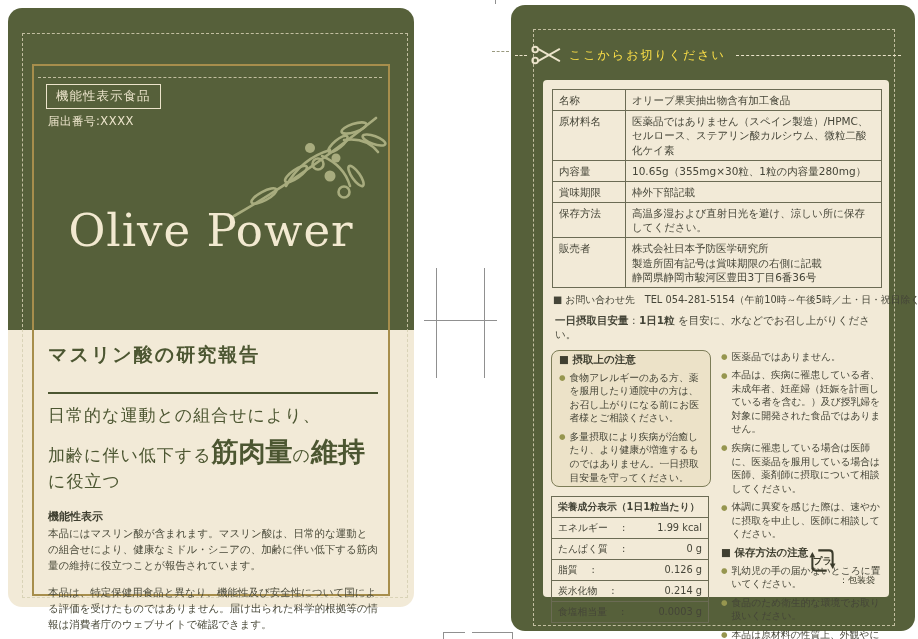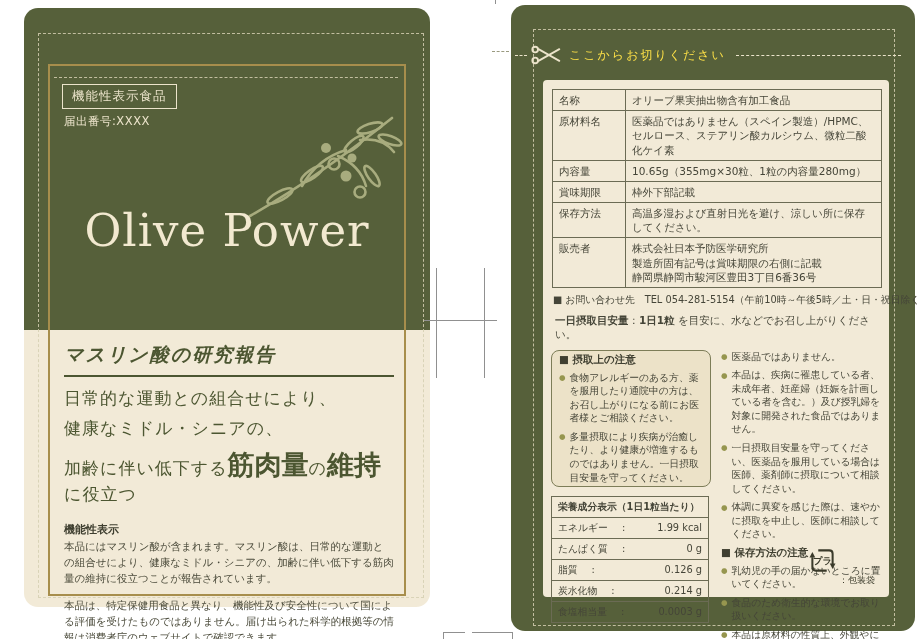--- a/index.html
+++ b/index.html
@@ -1,35 +1,35 @@
 <!DOCTYPE html>
 <html><head>
 <meta charset="utf-8">
 <style>
   html,body{margin:0;padding:0;background:#ffffff;}
   body{font-family:"DejaVu Sans","Liberation Sans",sans-serif;}
   .stage{position:relative;width:918px;height:639px;background:#ffffff;overflow:hidden;}
 
   
-  .front{position:absolute;left:24px;top:8px;width:406px;height:599px;border-radius:14px;
+  .front{position:absolute;left:8px;top:8px;width:406px;height:599px;border-radius:14px;
          background:linear-gradient(#56603a 0,#56603a 322px,#f2ead7 322px);}
   .front .outer-dash{position:absolute;left:14px;right:6px;top:25px;bottom:9px;
          border:1px dashed rgba(213,207,178,.85);pointer-events:none;}
   .front .gold-frame{position:absolute;left:24px;top:56px;width:354px;height:528px;
          border:2.5px solid #a78e4c;}
   .front .inner-dash-top{position:absolute;left:30px;top:69px;width:344px;border-top:1px dashed rgba(213,207,178,.85);}
   .badge{position:absolute;left:38px;top:76px;border:1.5px solid #ece4cb;color:#ece4cb;
          font-size:12.5px;padding:3px 9px;letter-spacing:1px;}
   .notif{position:absolute;left:40px;top:106px;color:#ece4cb;font-size:11.5px;letter-spacing:.5px;}
   .branch{position:absolute;left:218px;top:92px;}
   .brand{position:absolute;left:0;top:196px;width:100%;text-align:center;color:#f2e9d0;
          font-family:"DejaVu Serif","Liberation Serif",serif;font-size:45px;letter-spacing:1px;}
   .front-copy{position:absolute;left:40px;top:334px;width:330px;color:#4c5631;}
   .research-title{font-family:"DejaVu Serif","Liberation Serif",serif;font-weight:bold;font-size:19px;
-         letter-spacing:2px;padding-bottom:7px;border-bottom:2px solid #4c5631;margin:0 0 10px 0;font-style:italic;}
+         letter-spacing:2px;padding-bottom:24px;border-bottom:2px solid #4c5631;margin:0 0 10px 0;}
   .catch-line{font-family:"DejaVu Serif","Liberation Serif",serif;font-size:17px;letter-spacing:1px;margin:7px 0;}
   .catch-big{font-size:27px;font-weight:bold;letter-spacing:0;}
   .func-label{font-size:11px;font-weight:bold;color:#3f3f30;margin:16px 0 2px 0;}
   .front-para{font-size:10.5px;color:#4a4a3a;line-height:1.5;margin:0 0 12px 0;}
 
   
   .mark{position:absolute;background:#909090;}
   .mark-v{width:1px;}
   .mark-h{height:1px;}
 
@@ -101,21 +101,20 @@
         <circle cx="84" cy="48" r="5"></circle>
         <circle cx="110" cy="58" r="4.5"></circle>
       </g>
     </svg>
 
     <div class="brand">Olive Power</div>
 
     <div class="front-copy">
       <div class="research-title">マスリン酸の研究報告</div>
       <div class="catch-line">日常的な運動との組合せにより、</div>
-      <div class="catch-line">健康なミドル・シニアの、</div>
       <div class="catch-line"><span>加齢に伴い低下する</span><span class="catch-big">筋肉量</span><span>の</span><span class="catch-big">維持</span><span>に役立つ</span></div>
       <div class="func-label">機能性表示</div>
       <p class="front-para">本品にはマスリン酸が含まれます。マスリン酸は、日常的な運動との組合せにより、健康なミドル・シニアの、加齢に伴い低下する筋肉量の維持に役立つことが報告されています。</p>
       <p class="front-para">本品は、特定保健用食品と異なり、機能性及び安全性について国による評価を受けたものではありません。届け出られた科学的根拠等の情報は消費者庁のウェブサイトで確認できます。</p>
 
     </div>
   </div>
 
   <div class="mark mark-v" style="left:436px;top:268px;height:110px;"></div>
   <div class="mark mark-v" style="left:484px;top:268px;height:110px;"></div>
@@ -255,21 +254,21 @@
           <div class="blt">
               <span class="dot">●</span>
               <span>医薬品ではありません。</span>
             </div>
           <div class="blt">
               <span class="dot">●</span>
               <span>本品は、疾病に罹患している者、未成年者、妊産婦（妊娠を計画している者を含む。）及び授乳婦を対象に開発された食品ではありません。</span>
             </div>
           <div class="blt">
               <span class="dot">●</span>
-              <span>一日摂取目安量を守ってください、医薬品を服用している場合は医師、薬剤師に摂取について相談してください。</span>
+              <span>疾病に罹患している場合は医師に、医薬品を服用している場合は医師、薬剤師に摂取について相談してください。</span>
             </div>
           <div class="blt">
               <span class="dot">●</span>
               <span>体調に異変を感じた際は、速やかに摂取を中止し、医師に相談してください。</span>
             </div>
 
           <div class="sec-title storage-head">■ 保存方法の注意</div>
           <div class="blt">
               <span class="dot">●</span>
               <span>乳幼児の手の届かないところに置いてください。</span>

